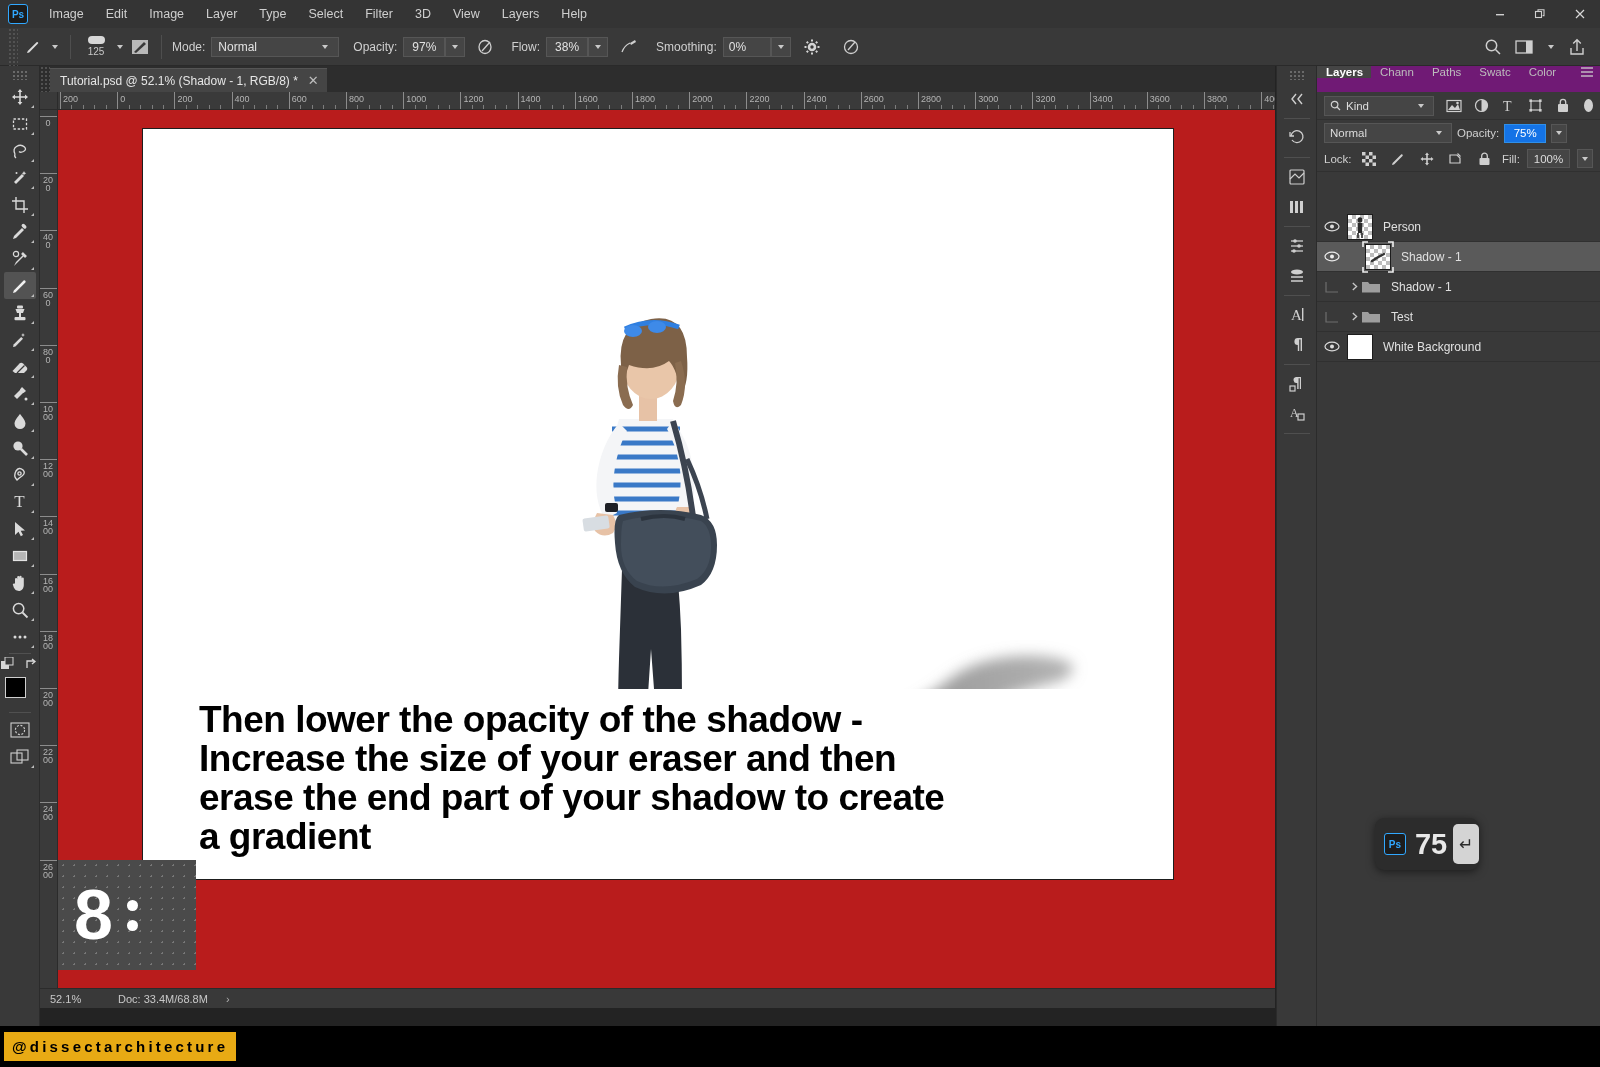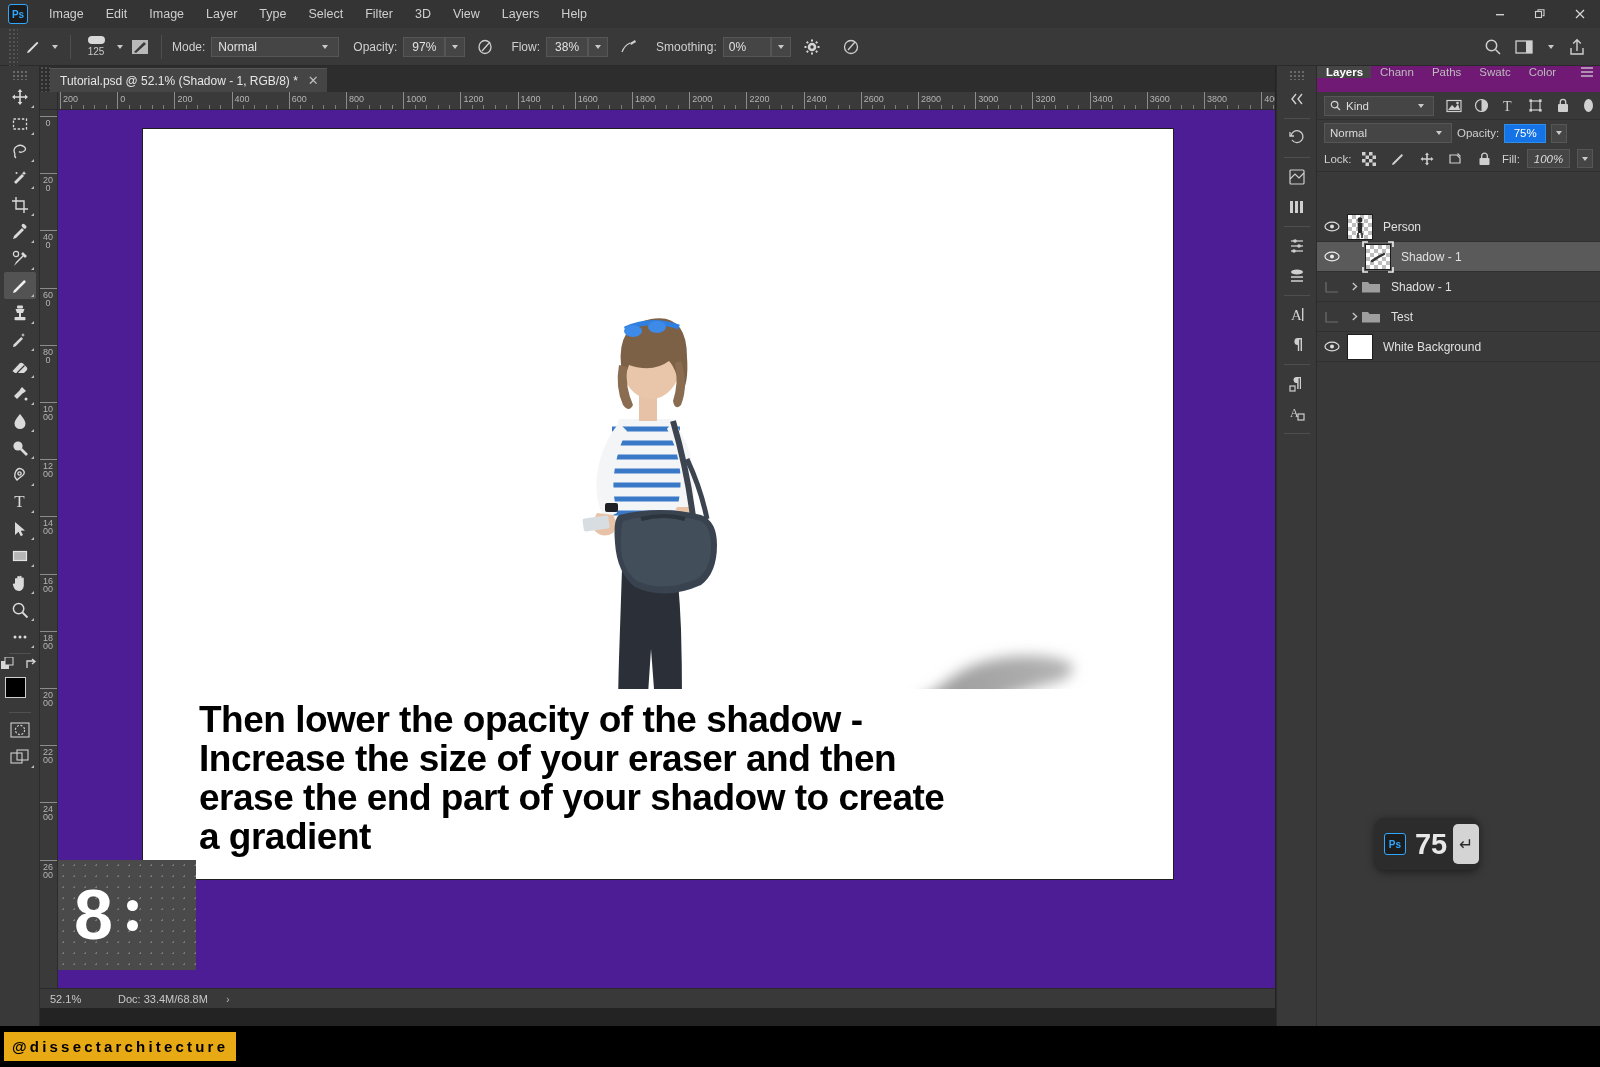--- a/index.html
+++ b/index.html
@@ -107,21 +107,21 @@
     background:#3a3a3a; border-right:1px solid #2b2b2b; overflow:hidden;
   }
   .rh-tick { position:absolute; top:0; width:1px; height:18px; }
   .rh-lbl { position:absolute; top:2px; font-size:9px; color:#b4b4b4; }
   .rv-lbl { position:absolute; left:3px; font-size:9px; color:#b4b4b4; width:10px;
      line-height:8px; word-break:break-all; text-align:center;}
 
   
   .canvas-area {
     position:absolute; left:58px; top:110px; width:1217px; height:878px;
-    background:#4c1d95; overflow:hidden;
+    background:#b91c1c; overflow:hidden;
   }
   .artboard {
     position:absolute; left:85px; top:19px; width:1030px; height:750px;
     background:#ffffff; box-shadow:0 0 0 1px #1d1d1d;
   }
   
   .person { position:absolute; left:418px; top:140px; width:180px; height:542px; }
   .shadow-blob {
     position:absolute; left:545px; top:498px; width:400px; height:170px;
   }
@@ -188,21 +188,21 @@
      display:flex;align-items:center;padding:0 5px;font-size:11.5px;color:#dcdcdc;
      justify-content:space-between;}
   .op-lbl { font-size:11.5px;color:#d0d0d0; }
   .op-val { width:42px;height:19px;background:#1473e6;border:1px solid #2f8fe8;color:#fff;
      font-size:11.5px;display:flex;align-items:center;justify-content:center;}
   .mini-caret { width:16px;height:19px;background:#454545;border:1px solid #565656;
      display:flex;align-items:center;justify-content:center;}
   .lockrow { display:flex; align-items:center; height:26px; padding:0 7px; gap:7px;
      border-bottom:1px solid #303030;}
   .lockrow .fill-val { width:44px;height:19px;background:#454545;border:1px solid #565656;
-     font-size:11.5px;display:flex;align-items:center;justify-content:center;color:#dcdcdc;font-style:italic;}
+     font-size:11.5px;display:flex;align-items:center;justify-content:center;color:#dcdcdc;}
   .layerlist { position:absolute; left:0; top:146px; width:284px; bottom:28px; overflow:hidden; }
   .layer {
     display:flex; align-items:center; height:30px; border-bottom:1px solid #303030;
     padding-right:6px;
   }
   .layer.selected { background:#5a5a5a; }
   .eye { width:30px; height:30px; display:flex;align-items:center;justify-content:center; }
   .lthumb { width:26px;height:26px;border:1px solid #1d1d1d; flex:0 0 auto;
     background-image:
       linear-gradient(45deg,#bdbdbd 25%,transparent 25%,transparent 75%,#bdbdbd 75%),

